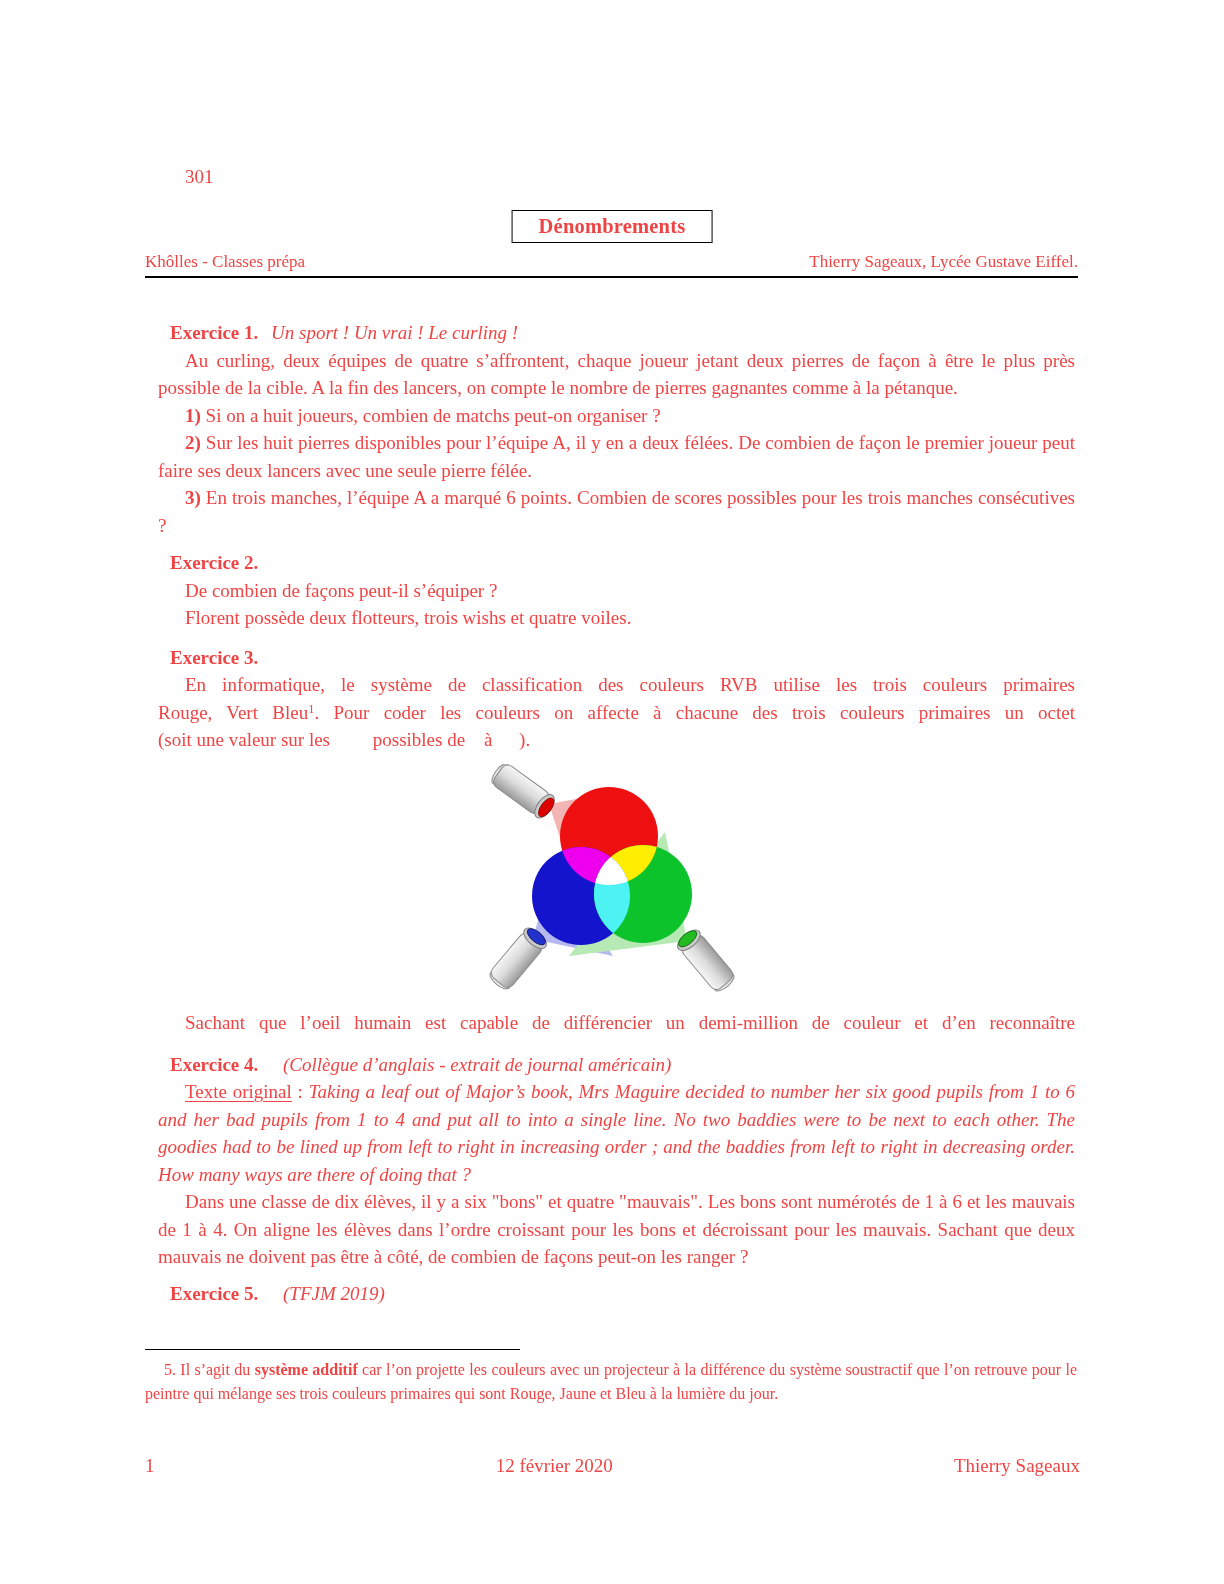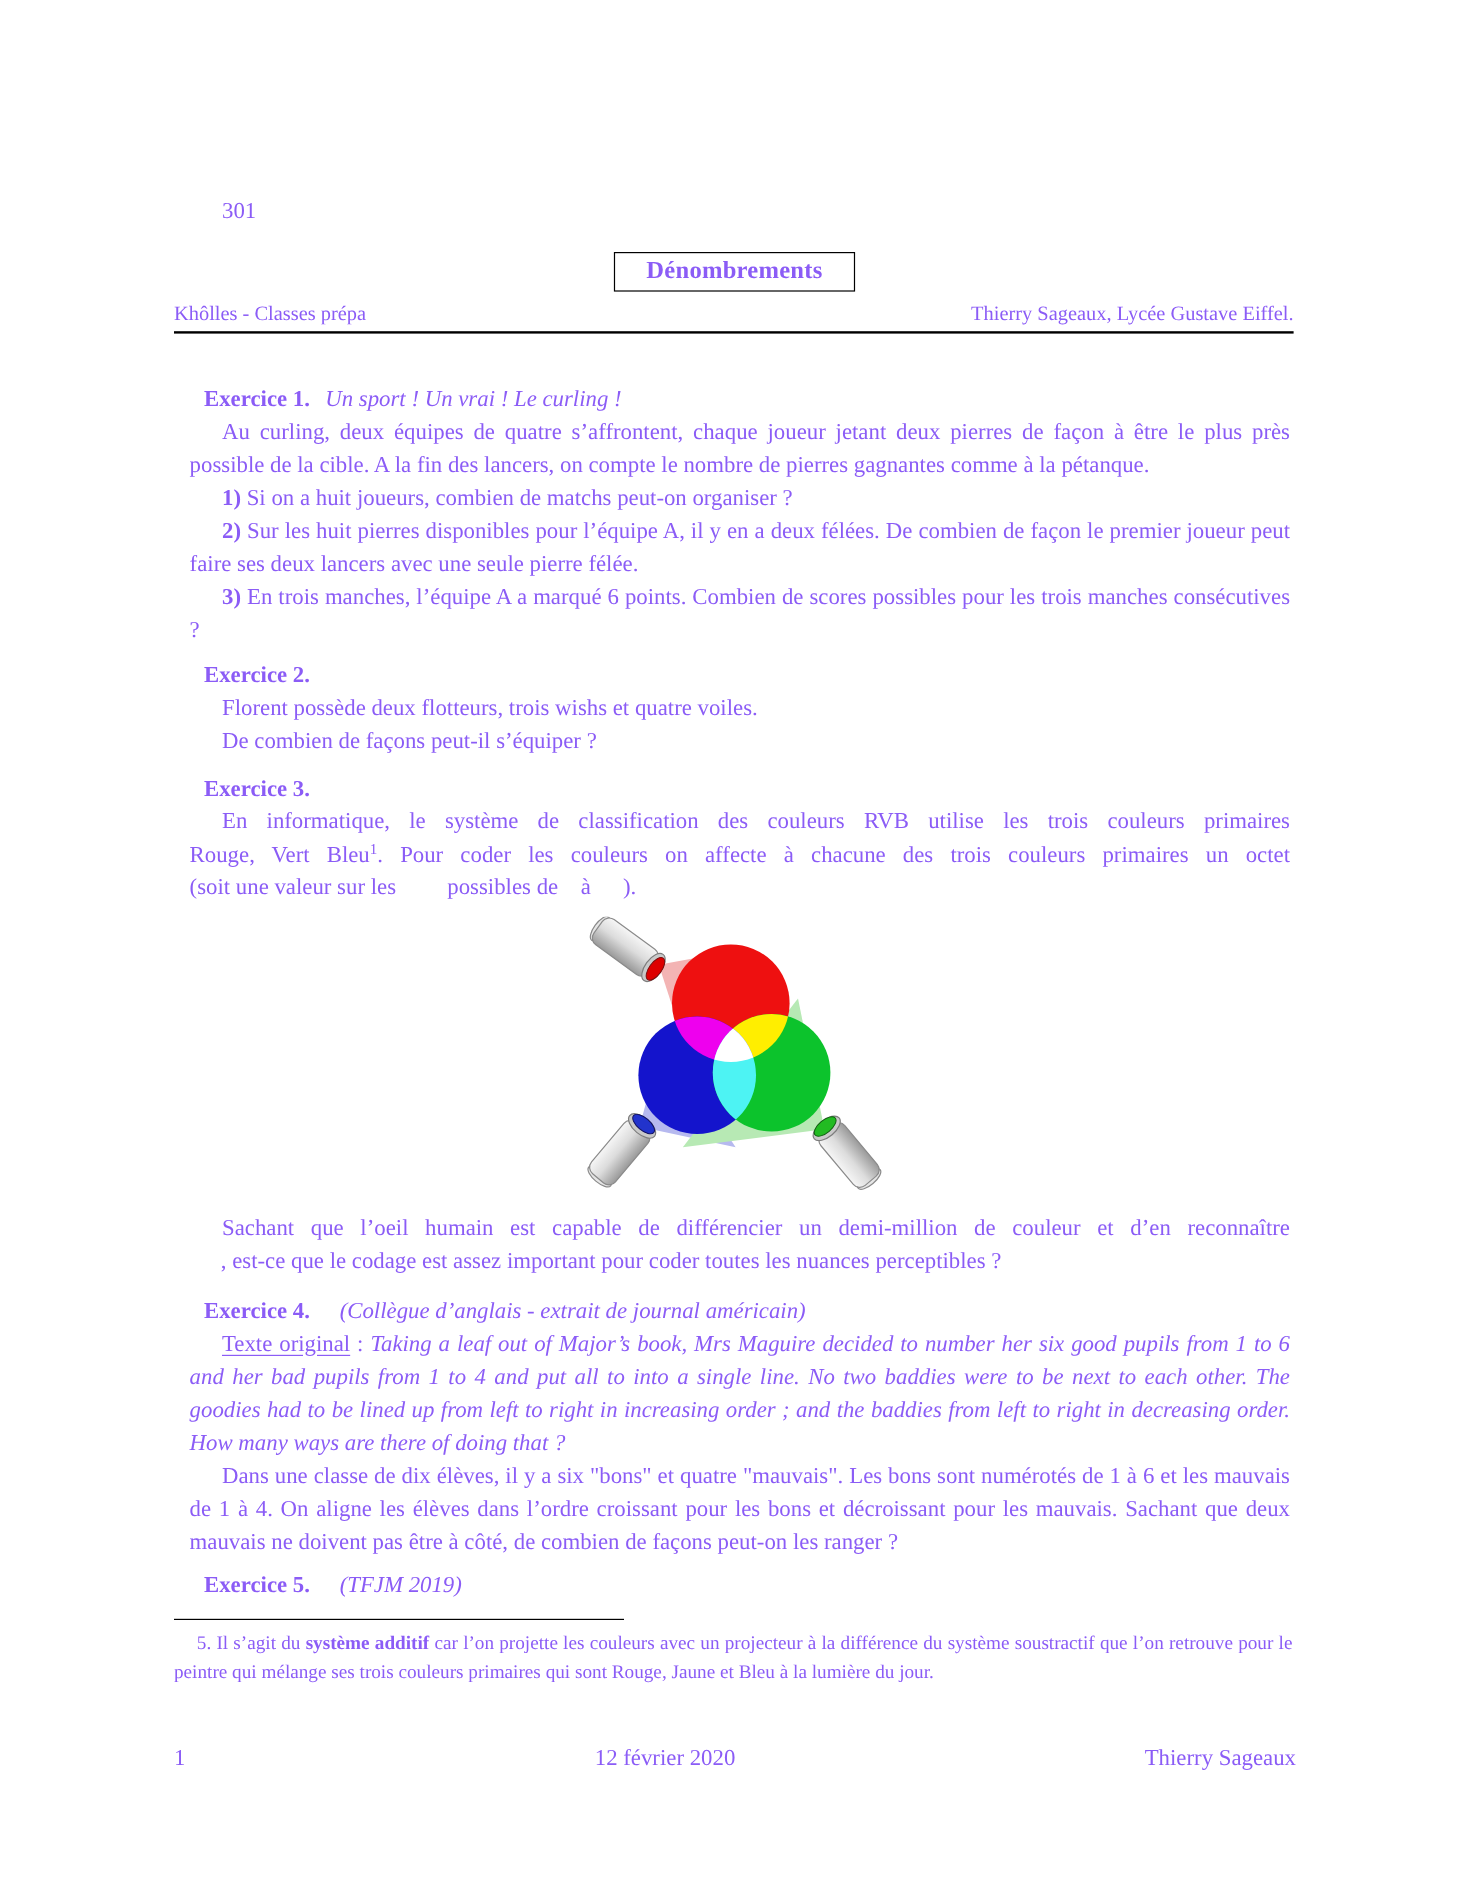--- a/index.html
+++ b/index.html
@@ -1,20 +1,20 @@
 <!DOCTYPE html>
 <html><head>
 <meta charset="utf-8">
 <style>
   html,body{margin:0;padding:0;background:#ffffff;}
   .page{
     position:relative;
     width:1224px;height:1584px;
     background:#ffffff;
-    color:#8b5cf6;
+    color:#ef4444;
     font-family:"Liberation Serif","DejaVu Serif",serif;
     font-size:19px;
     overflow:hidden;
   }
   .pagenum{position:absolute;left:185px;top:166px;}
   .title-box{
     position:absolute;top:210px;left:50%;transform:translateX(-50%);
     border:1px solid #000;padding:4px 26px;
     font-weight:bold;font-size:20.5px;letter-spacing:0.2px;
   }
@@ -88,22 +88,22 @@
       <p class="para">Au curling, deux équipes de quatre s’affrontent, chaque joueur jetant deux pierres de façon à être le plus près possible de la cible. A la fin des lancers, on compte le nombre de pierres gagnantes comme à la pétanque.</p>
       <p class="para"><span class="bnum">1)</span> <span>Si on a huit joueurs, combien de matchs peut-on organiser ?</span></p>
       <p class="para"><span class="bnum">2)</span> <span>Sur les huit pierres disponibles pour l’équipe A, il y en a deux félées. De combien de façon le premier joueur peut faire ses deux lancers avec une seule pierre félée.</span></p>
       <p class="para"><span class="bnum">3)</span> <span>En trois manches, l’équipe A a marqué 6 points. Combien de scores possibles pour les trois manches consécutives ?</span></p>
     </section>
 
     <section class="ex" id="ex2">
       <div class="ex-head">
         <span class="ex-label">Exercice 2.</span>
       </div>
+      <div class="line indent">De combien de façons peut-il s’équiper ?</div>
       <div class="line indent">Florent possède deux flotteurs, trois wishs et quatre voiles.</div>
-      <div class="line indent">De combien de façons peut-il s’équiper ?</div>
     </section>
 
     <section class="ex" id="ex3">
       <div class="ex-head">
         <span class="ex-label">Exercice 3.</span>
       </div>
       <div class="line jline indent">En informatique, le système de classification des couleurs RVB utilise les trois couleurs primaires</div>
       <div class="line jline"><span>Rouge, Vert Bleu</span><sup class="fnmark">1</sup><span>. Pour coder les couleurs on affecte à chacune des trois couleurs primaires un octet</span></div>
       <div class="line"><span>(soit une valeur sur les</span><span class="gap g38"></span> <span>possibles de</span><span class="gap g14"></span> <span>à</span><span class="gap g22"></span> <span>).</span></div>
 
@@ -157,21 +157,20 @@
             <ellipse cx="-58" cy="0" rx="5" ry="12" fill="#e6e6e6" stroke="#8a8a8a" stroke-width="1"></ellipse>
             <rect x="-60" y="-13" width="56" height="26" rx="7" fill="url(#gbody)" stroke="#8a8a8a" stroke-width="1"></rect>
             <ellipse cx="-3" cy="0" rx="7" ry="13.5" fill="#c9c9c9" stroke="#7d7d7d" stroke-width="1"></ellipse>
             <ellipse cx="-1" cy="0" rx="5.2" ry="11" stroke="#0d5e0d" stroke-width="0.8" fill="#22bb22"></ellipse>
           </g>
         </svg>
       </div>
 
       <div id="sachant">
         <div class="line jline indent">Sachant que l’oeil humain est capable de différencier un demi-million de couleur et d’en reconnaître</div>
-        <div class="line"><span class="gap g26"></span><span>, est-ce que le codage est assez important pour coder toutes les nuances perceptibles ?</span></div>
       </div>
     </section>
 
     <section class="ex" id="ex4">
       <div class="ex-head">
         <span class="ex-label">Exercice 4.</span>
         <span class="ex-src">(Collègue d’anglais - extrait de journal américain)</span>
       </div>
       <p class="para"><span class="ul">Texte original</span><span> : </span><span class="it">Taking a leaf out of Major’s book, Mrs Maguire decided to number her six good pupils from 1 to 6 and her bad pupils from 1 to 4 and put all to into a single line. No two baddies were to be next to each other. The goodies had to be lined up from left to right in increasing order ; and the baddies from left to right in decreasing order. How many ways are there of doing that ?</span></p>
       <p class="para">Dans une classe de dix élèves, il y a six "bons" et quatre "mauvais". Les bons sont numérotés de 1 à 6 et les mauvais de 1 à 4. On aligne les élèves dans l’ordre croissant pour les bons et décroissant pour les mauvais. Sachant que deux mauvais ne doivent pas être à côté, de combien de façons peut-on les ranger ?</p>

